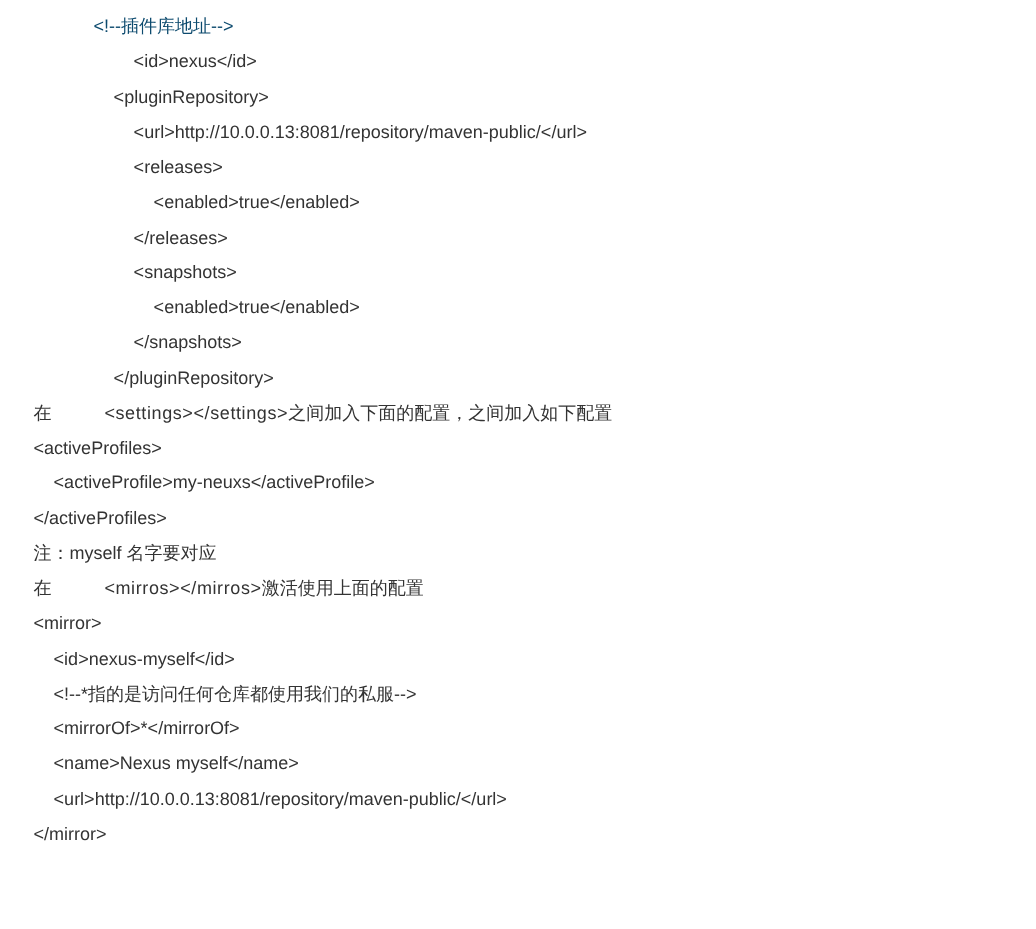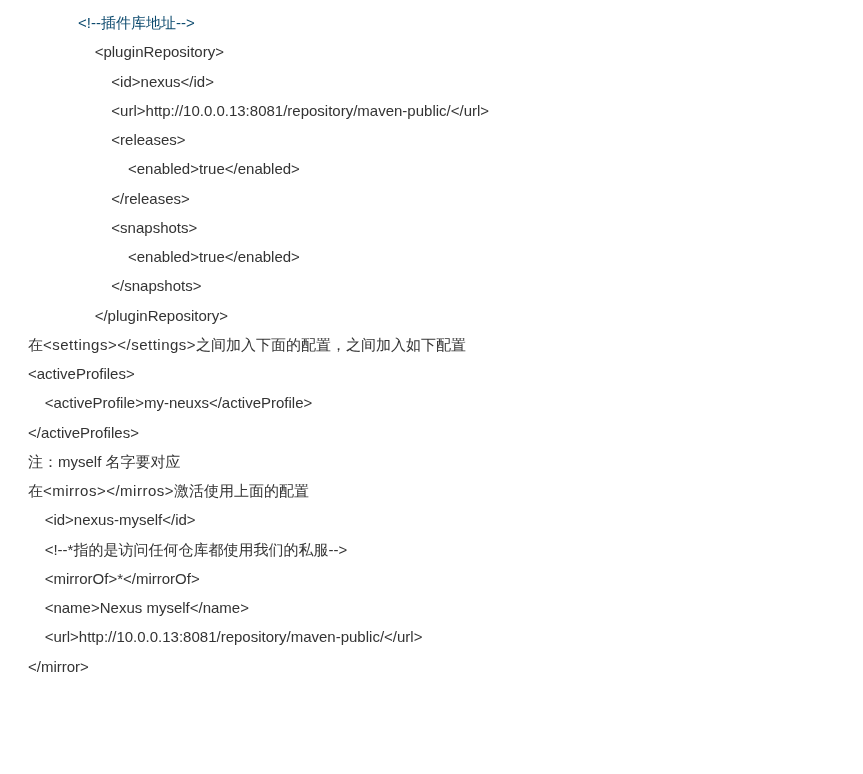--- a/index.html
+++ b/index.html
@@ -13,29 +13,30 @@
     }
     .line {
       white-space: pre;
     }
     .comment {
       color: #0c4a6e;
     }
     .bold-text {
       font-weight: normal;
       letter-spacing: 0.5px;
+      margin-left: 44px;
     }
   </style>
 </head>
 <body>
 
 <div id="block1">
     <div class="line comment">            &lt;!--插件库地址--&gt;</div>
+    <div class="line">                    &lt;id&gt;nexus&lt;/id&gt;</div>
     <div class="line">                &lt;pluginRepository&gt;</div>
-    <div class="line">                    &lt;id&gt;nexus&lt;/id&gt;</div>
     <div class="line">                    &lt;url&gt;http://10.0.0.13:8081/repository/maven-public/&lt;/url&gt;</div>
     <div class="line">                    &lt;releases&gt;</div>
     <div class="line">                        &lt;enabled&gt;true&lt;/enabled&gt;</div>
     <div class="line">                    &lt;/releases&gt;</div>
     <div class="line">                    &lt;snapshots&gt;</div>
     <div class="line">                        &lt;enabled&gt;true&lt;/enabled&gt;</div>
     <div class="line">                    &lt;/snapshots&gt;</div>
     <div class="line">                &lt;/pluginRepository&gt;</div>
   </div>
 
@@ -45,19 +46,20 @@
     <div class="line">&lt;activeProfiles&gt;</div>
     <div class="line">    &lt;activeProfile&gt;my-neuxs&lt;/activeProfile&gt;</div>
     <div class="line">&lt;/activeProfiles&gt;</div>
   </div>
 
 <div class="line">注：myself 名字要对应</div>
 
 <div class="line"><span>在</span><span class="bold-text">&lt;mirros&gt;&lt;/mirros&gt;</span><span>激活使用上面的配置</span></div>
 
 <div id="block3">
+    <div class="line">&lt;mirror&gt;</div>
     <div class="line">    &lt;id&gt;nexus-myself&lt;/id&gt;</div>
     <div class="line">    &lt;!--*指的是访问任何仓库都使用我们的私服--&gt;</div>
     <div class="line">    &lt;mirrorOf&gt;*&lt;/mirrorOf&gt;</div>
     <div class="line">    &lt;name&gt;Nexus myself&lt;/name&gt;</div>
     <div class="line">    &lt;url&gt;http://10.0.0.13:8081/repository/maven-public/&lt;/url&gt;</div>
     <div class="line">&lt;/mirror&gt;</div>
   </div>
 
 </body></html>

